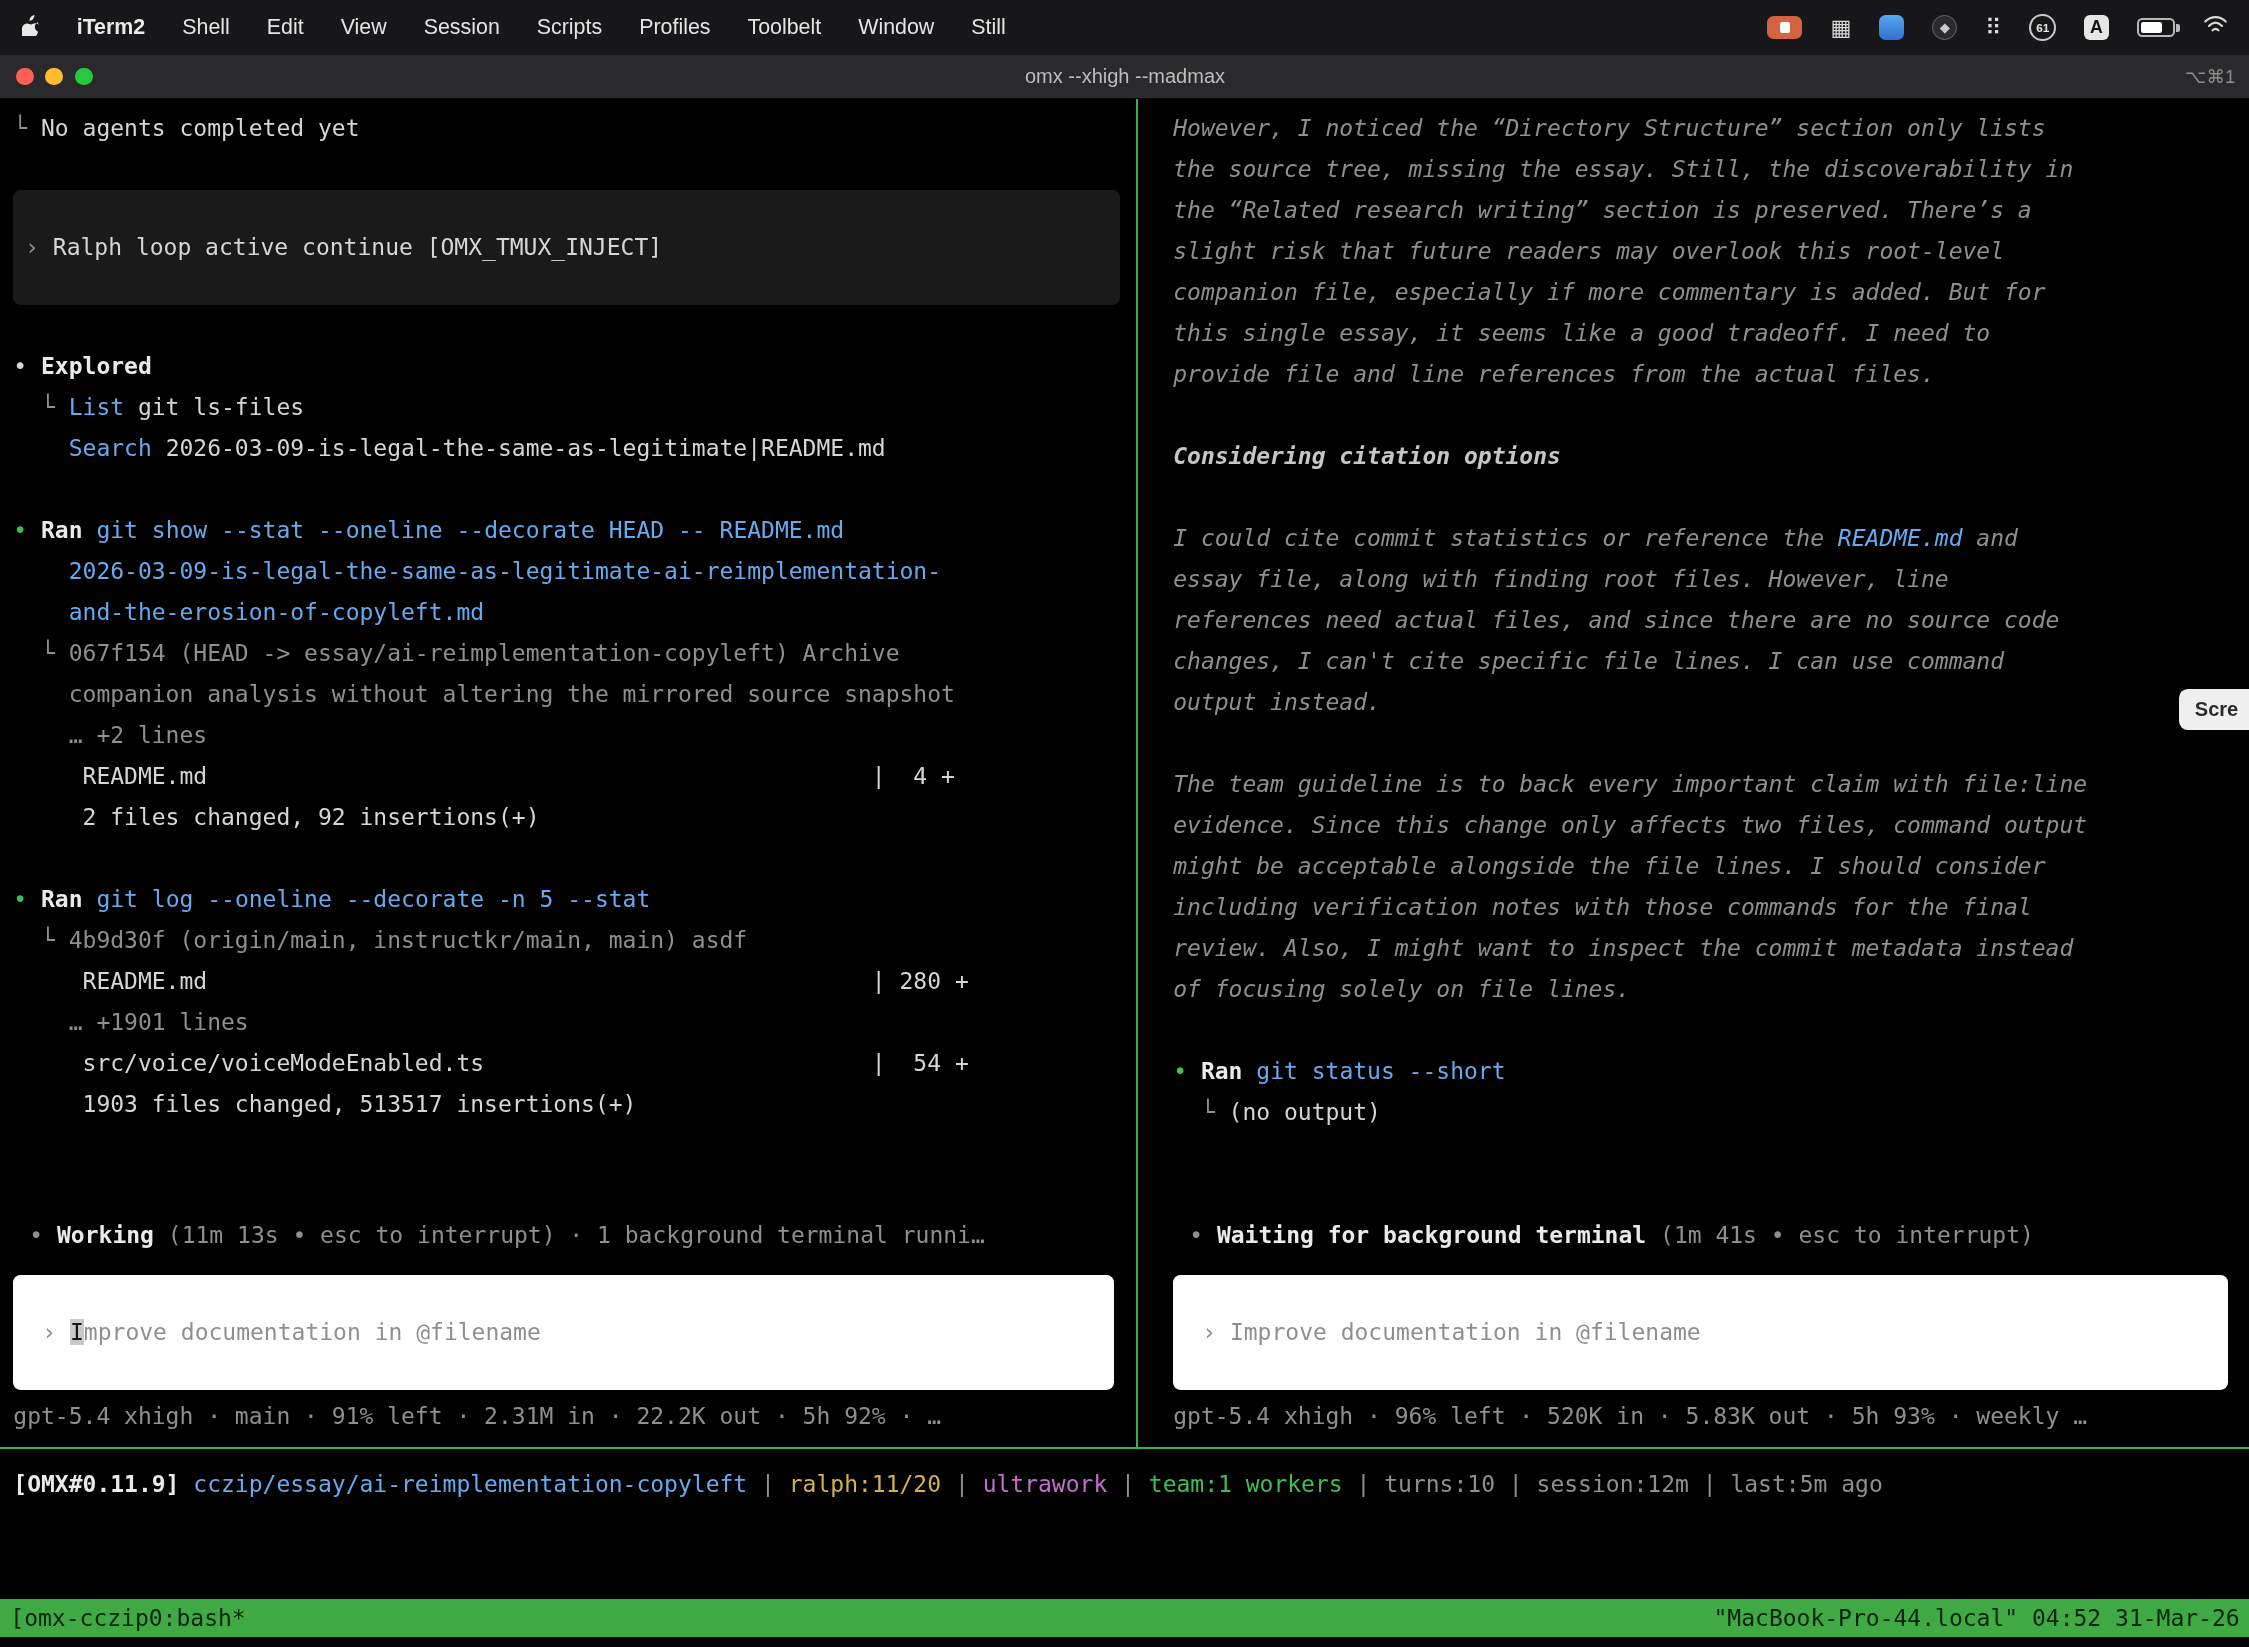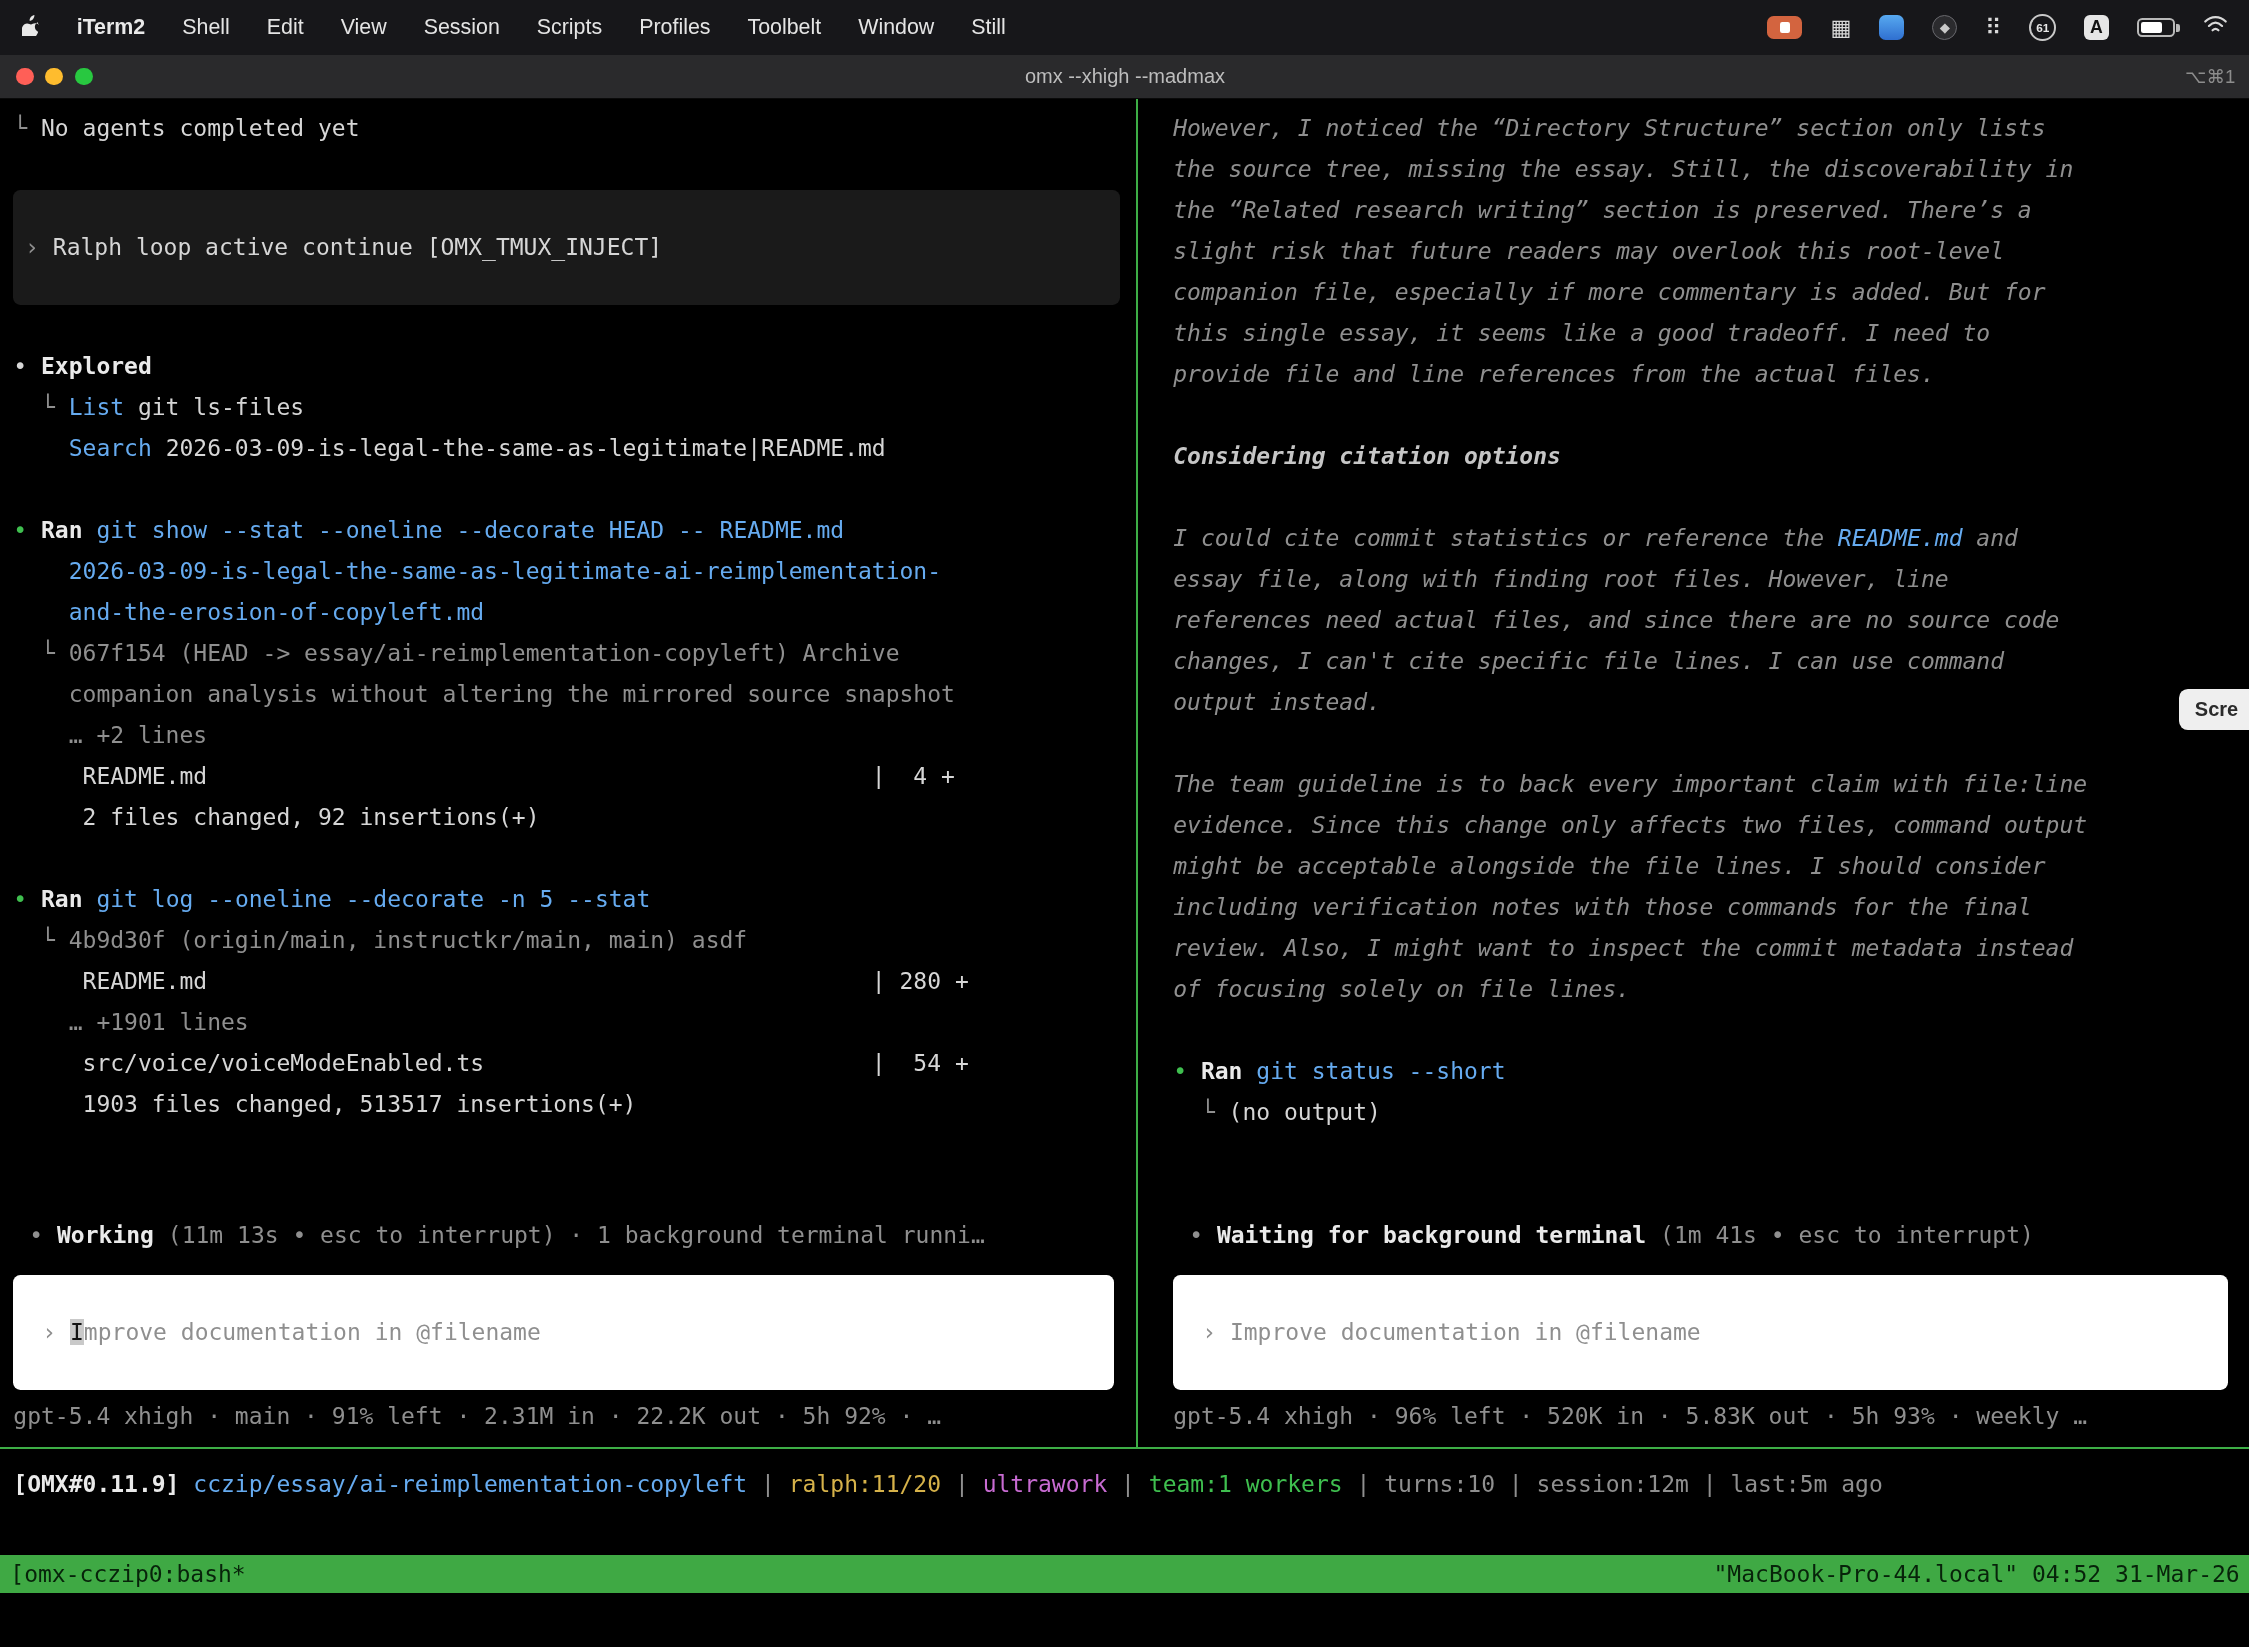--- a/index.html
+++ b/index.html
@@ -79,21 +79,21 @@
   .magenta { color:#c86bd2; }
   .hdg     { font-weight:bold; color:#c6c6c6; }
   .cursor  { background:#c9c9c9; color:#141414; }
 
   .workrow { margin-top:auto;margin-left:16px; }
   .inputbox { background:#ffffff; border-radius:7.4px; padding:37px 29px;
               margin:19px 19px 0 0; }
   .panestatus { margin-top:5.9px; margin-bottom:10.3px; }
 
   
-  .bottompane { height:106px; background:#000; padding:14.8px 0 0 13.3px; }
+  .bottompane { height:150px; background:#000; padding:14.8px 0 0 13.3px; }
   .tmuxbar { height:38px; background:#3fa944; color:#07230a;
              display:flex; align-items:center; justify-content:space-between;
              padding:0 10.3px; white-space:pre;
              font-family:"DejaVu Sans Mono","Liberation Mono",monospace;
              font-size:23px; }
   .strip { height:19px; background:#000; }
 
   
   .scre { position:absolute; right:0; top:689px; background:#efefef; color:#2b2b2b;
           font-size:20px; font-weight:bold; padding:8.9px 11.8px 8.9px 16px;

